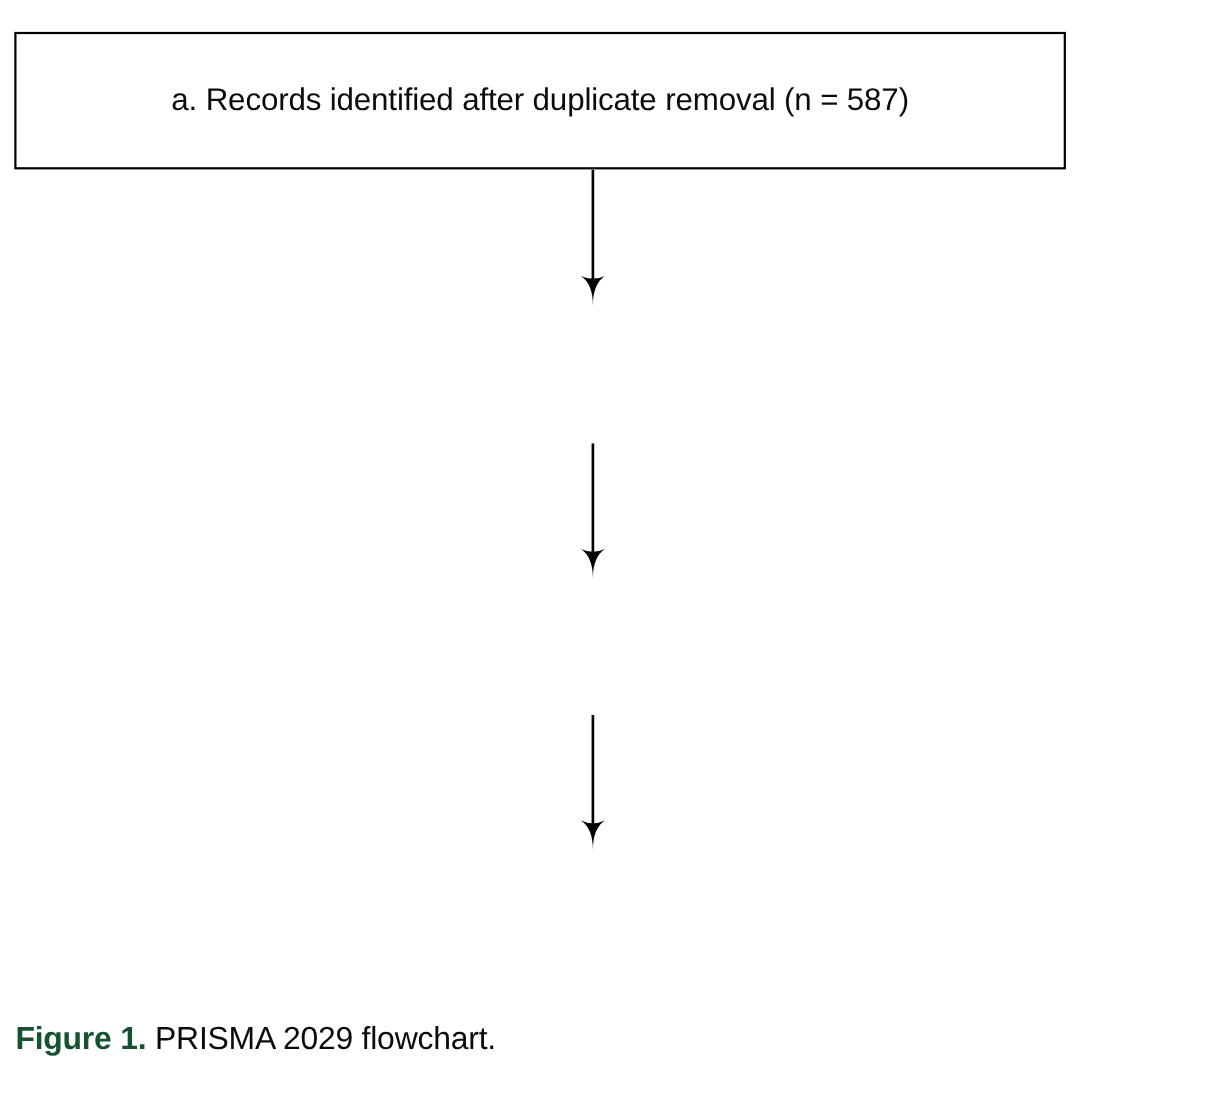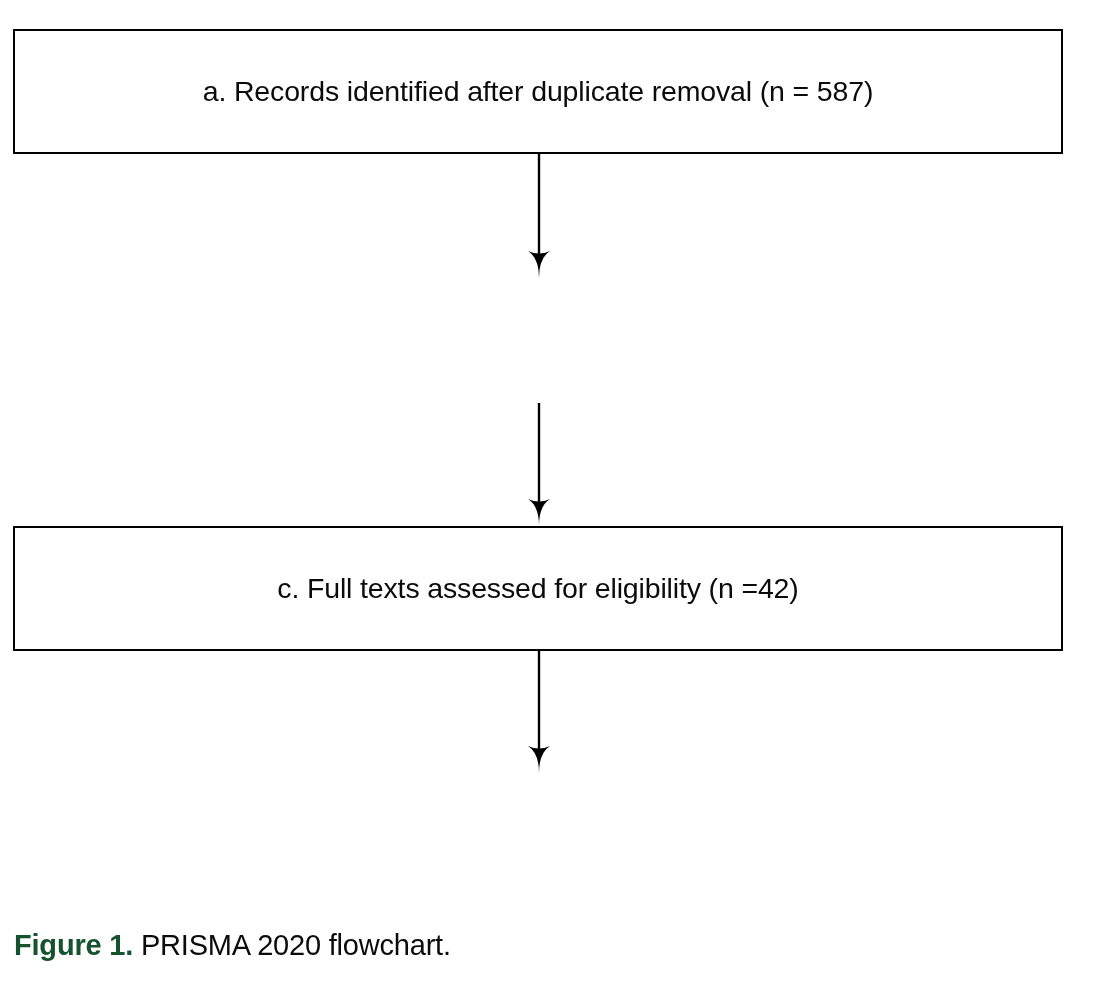--- a/index.html
+++ b/index.html
@@ -18,21 +18,21 @@
     width: 1101px;
     height: 1005px;
     background: #ffffff;
     overflow: hidden;
   }
 
   
   .flow-box {
     position: absolute;
     left: 13px;
-    width: 1050px;
+    width: 956px;
     height: 125px;
     box-sizing: border-box;
     border: 2.5px solid #000000;
     background: #ffffff;
     display: flex;
     align-items: center;
     justify-content: center;
   }
   .flow-box-label {
     font-size: 28.5px;
@@ -104,27 +104,24 @@
   </div>
 
 
   <div class="flow-arrow" id="arrow-b-c">
     <svg viewBox="0 0 24 123" preserveAspectRatio="none" aria-hidden="true">
       <line x1="12" y1="0" x2="12" y2="100" stroke="#000000" stroke-width="2.4"></line>
       <path d="M 1 96 Q 12 103 12 123 Q 12 103 23 96 Q 12 101 1 96 Z" fill="#000000"></path>
     </svg>
   </div>
 
-  <div class="flow-box" id="box-c">
-    <span class="flow-box-label">c. Full texts assessed for eligibility (n =42)</span>
-  </div>
 
   <div class="flow-arrow" id="arrow-c-d">
     <svg viewBox="0 0 24 123" preserveAspectRatio="none" aria-hidden="true">
       <line x1="12" y1="0" x2="12" y2="100" stroke="#000000" stroke-width="2.4"></line>
       <path d="M 1 96 Q 12 103 12 123 Q 12 103 23 96 Q 12 101 1 96 Z" fill="#000000"></path>
     </svg>
   </div>
 
 
-  <div id="figure-caption"><span class="caption-label">Figure 1.</span><span class="caption-text"> <span>PRISMA 2020 flowchart.</span></span></div>
+  <div id="figure-caption"><span class="caption-label">Figure 1.</span><span class="caption-text"> <span>PRISMA 2029 flowchart.</span></span></div>
 
 </div>
 
 </body></html>

